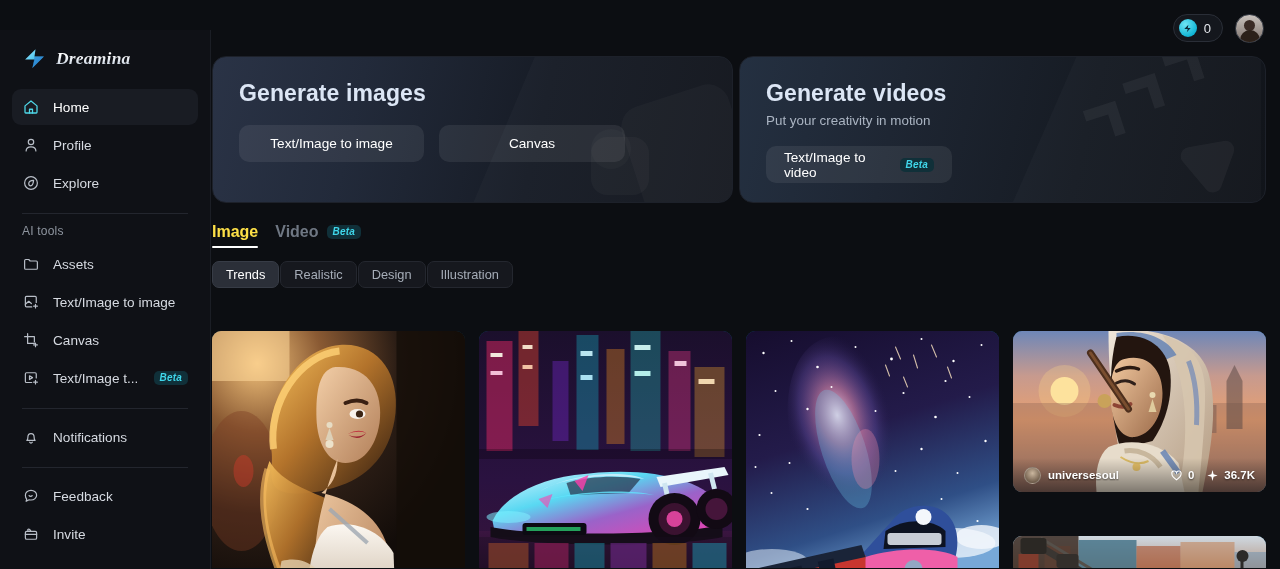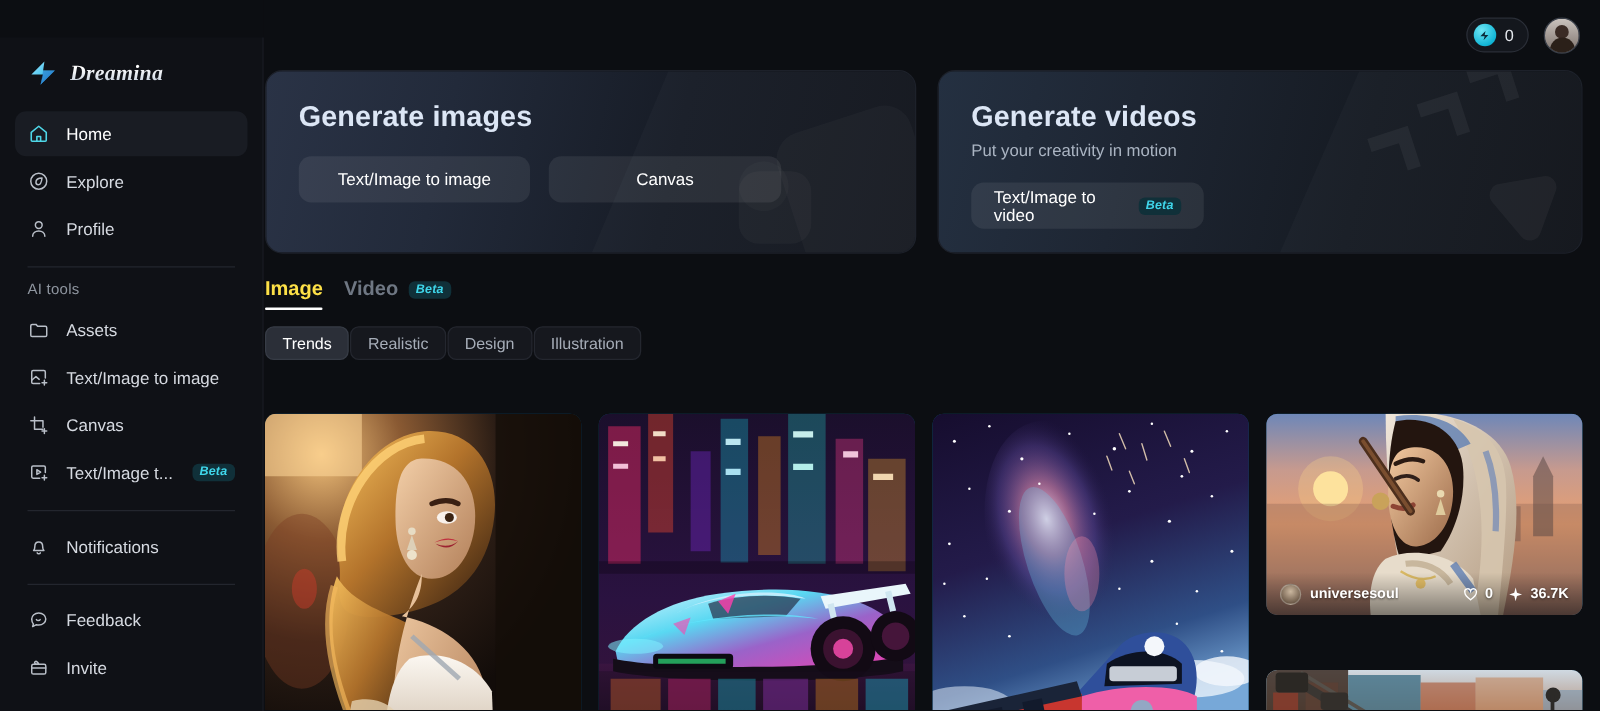--- a/index.html
+++ b/index.html
@@ -84,21 +84,21 @@
   .avatar .av-head {
     position: absolute; left: 50%; top: 5px; width: 11px; height: 11px;
     margin-left: -5.5px; border-radius: 50%; background: #3a2b25;
   }
   .avatar .av-body {
     position: absolute; left: 50%; bottom: 0; width: 20px; height: 12px;
     margin-left: -10px; border-radius: 10px 10px 0 0; background: #2b2019;
   }
 
   
-  .hero-row { display: flex; gap: 17px; padding: 0 14px 0 1px; }
+  .hero-row { display: flex; gap: 6px; padding: 0 14px 0 1px; }
   .hero {
     position: relative; overflow: hidden;
     height: 147px; border-radius: 14px; padding: 23px 0 0 26px;
     border: 1px solid #1d212a;
   }
   .hero.images {
     flex: 0 0 521px;
     background: linear-gradient(103deg, #2a3346 0%, #222a3a 28%, #171c26 62%, #12151c 100%);
   }
   .hero.videos {
@@ -213,35 +213,35 @@
             <path d="M4 10.5 L12 4 L20 10.5 V19 a1 1 0 0 1 -1 1 H5 a1 1 0 0 1 -1 -1 Z"></path>
             <path d="M10 20 v-5 h4 v5"></path>
           </svg>
         </span>
         <span class="lbl">Home</span>
       </div>
 
       <div class="nav-item">
         <span class="ico">
           <svg viewBox="0 0 24 24" fill="none" stroke="currentColor" stroke-width="1.6" stroke-linecap="round" stroke-linejoin="round">
+            <circle cx="12" cy="8" r="3.6"></circle>
+            <path d="M5.5 20 c0 -3.6 3 -5.6 6.5 -5.6 c3.5 0 6.5 2 6.5 5.6"></path>
+          </svg>
+        </span>
+        <span class="lbl">Profile</span>
+      </div>
+
+      <div class="nav-item">
+        <span class="ico">
+          <svg viewBox="0 0 24 24" fill="none" stroke="currentColor" stroke-width="1.6" stroke-linecap="round" stroke-linejoin="round">
             <circle cx="12" cy="12" r="8.5"></circle>
             <path d="M15.5 8.5 c-4 0 -6.5 2 -6.5 4.6 c0 1.6 1.2 2.6 2.6 2.6 c2 0 3.3 -2.4 3.9 -7.2 z"></path>
           </svg>
         </span>
         <span class="lbl">Explore</span>
-      </div>
-
-      <div class="nav-item">
-        <span class="ico">
-          <svg viewBox="0 0 24 24" fill="none" stroke="currentColor" stroke-width="1.6" stroke-linecap="round" stroke-linejoin="round">
-            <circle cx="12" cy="8" r="3.6"></circle>
-            <path d="M5.5 20 c0 -3.6 3 -5.6 6.5 -5.6 c3.5 0 6.5 2 6.5 5.6"></path>
-          </svg>
-        </span>
-        <span class="lbl">Profile</span>
       </div>
 
       <div class="divider"></div>
 
       <div class="section-label">AI tools</div>
 
       <div class="nav-item">
         <span class="ico">
           <svg viewBox="0 0 24 24" fill="none" stroke="currentColor" stroke-width="1.6" stroke-linecap="round" stroke-linejoin="round">
             <path d="M3.5 7.5 a1.5 1.5 0 0 1 1.5 -1.5 h4 l1.8 2 h8.2 a1.5 1.5 0 0 1 1.5 1.5 v8 a1.5 1.5 0 0 1 -1.5 1.5 H5 a1.5 1.5 0 0 1 -1.5 -1.5 z"></path>

